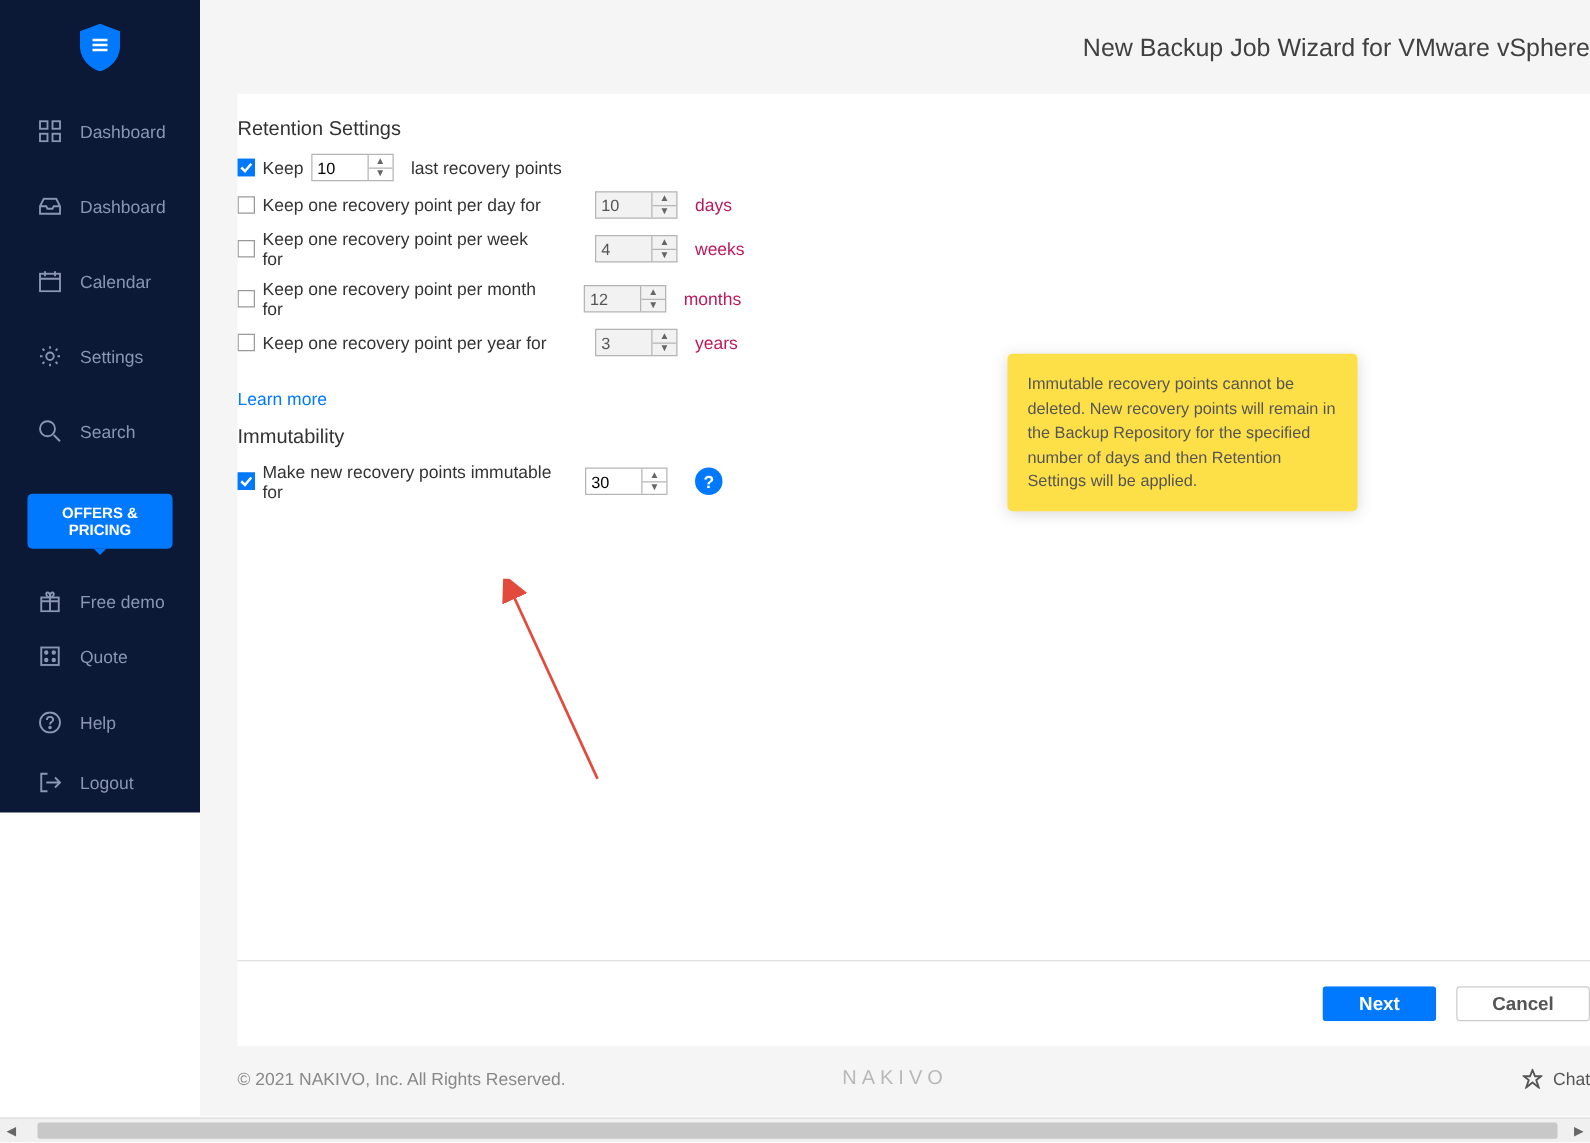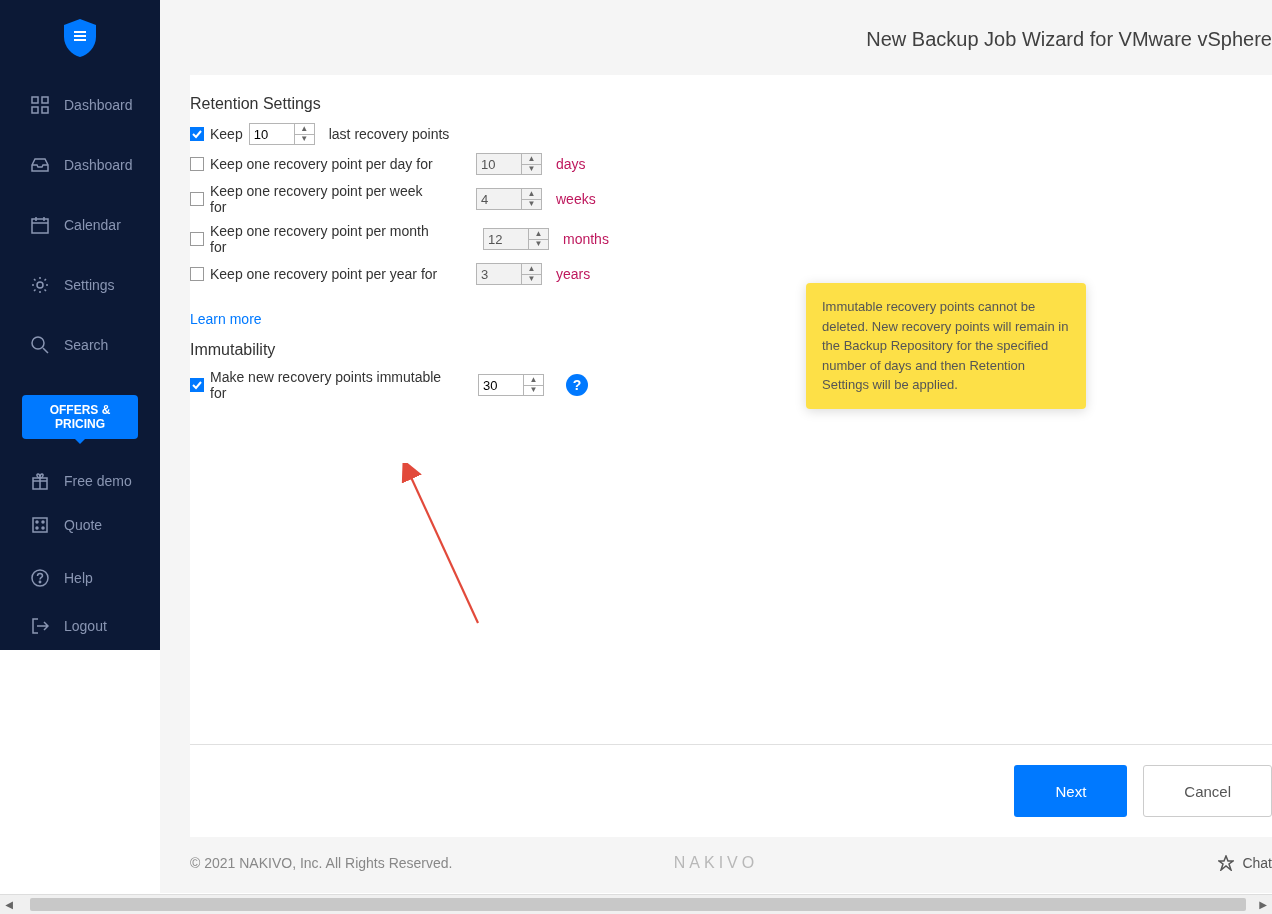--- a/index.html
+++ b/index.html
@@ -32,21 +32,21 @@
 .spinner-input.disabled{background:#f2f2f2;color:#999}
 .spinner-input input{border:none;width:44px;padding:0 4px;font-size:13px;height:100%;background:transparent;outline:none}
 .spinner-arrows{display:flex;flex-direction:column;border-left:1px solid #b5b5b5;width:20px;height:100%}
 .spinner-arrows div{flex:1;display:flex;align-items:center;justify-content:center;font-size:8px;color:#666;cursor:pointer;line-height:1}
 .spinner-arrows div:first-child{border-bottom:1px solid #b5b5b5}
 .unit{margin-left:8px;color:#be185d}
 .learn-more{color:#0079ff;margin:18px 0 14px;display:inline-block;cursor:pointer;font-size:14px}
 .help-icon{width:22px;height:22px;background:#0079ff;border-radius:50%;color:#fff;display:inline-flex;align-items:center;justify-content:center;font-weight:700;font-size:14px;margin-left:16px;cursor:pointer}
 .tooltip{position:absolute;left:616px;top:208px;width:280px;background:#fde047;border-radius:4px;box-shadow:0 2px 12px rgba(0,0,0,0.15);padding:14px 16px;font-size:13px;color:#555;line-height:1.5}
 .footer-bar{border-top:1px solid #e0e0e0;padding:20px 0 20px;display:flex;justify-content:flex-end;gap:16px}
-.btn{height:52px;padding:0 40px;border-radius:3px;font-size:15px;font-weight:400;cursor:pointer;display:inline-flex;align-items:center;border:1px solid transparent}
+.btn{height:28px;padding:0 28px;border-radius:3px;font-size:15px;font-weight:700;cursor:pointer;display:inline-flex;align-items:center;border:1px solid transparent}
 .btn-primary{background:#0079ff;color:#fff}
 .btn-secondary{background:#fff;border-color:#ccc;color:#555}
 .app-footer{display:flex;align-items:center;justify-content:space-between;padding:18px 0 22px 30px;color:#888;font-size:14px}
 .nakivo-logo{font-family:Arial,sans-serif;font-weight:400;letter-spacing:4px;font-size:16px;color:#b8b8b8;position:absolute;left:50%;transform:translateX(-50%)}
 .chat-link{display:flex;align-items:center;gap:8px;color:#555;cursor:pointer}
 .scrollbar-h{position:absolute;bottom:0;left:0;right:0;height:20px;background:#f0f0f0;border-top:1px solid #ddd;display:flex;align-items:center}
 .scrollbar-h .arrow{width:18px;height:18px;display:flex;align-items:center;justify-content:center;color:#666;font-size:10px;cursor:pointer}
 .scrollbar-h .track{flex:1;height:100%;position:relative}
 .scrollbar-h .thumb{position:absolute;left:12px;right:8px;top:3px;bottom:3px;background:#c8c8c8;border-radius:2px}
 .red-arrow{position:absolute;left:208px;top:388px;pointer-events:none}
@@ -207,21 +207,21 @@
               <div>▼</div>
             </span>
           </span>
         <span class="unit">weeks</span>
       </div>
       <div class="retention-row">
         <span class="label-fixed">
             <span class="chk"></span>
             <span>Keep one recovery point per month for</span>
           </span>
-        <span class="spinner-input disabled" style="margin-left:37px">
+        <span class="spinner-input disabled" style="margin-left:21px">
             <input disabled="" value="12" style="">
             <span class="spinner-arrows">
               <div>▲</div>
               <div>▼</div>
             </span>
           </span>
         <span class="unit">months</span>
       </div>
       <div class="retention-row">
         <span class="label-fixed">
@@ -243,21 +243,21 @@
       <div class="section-title">Immutability</div>
       <div class="retention-row">
         <span class="label-fixed" style="width:270px">
             <span class="chk checked">
               <svg width="10" height="10" viewBox="0 0 10 10">
                 <path d="M1 5 L4 8 L9 2" stroke="#fff" stroke-width="2" fill="none"></path>
               </svg>
             </span>
             <span>Make new recovery points immutable for</span>
           </span>
-        <span class="spinner-input" style="margin-left:12px">
+        <span class="spinner-input" style="margin-left:2px">
             <input value="30" style="">
             <span class="spinner-arrows">
               <div>▲</div>
               <div>▼</div>
             </span>
           </span>
         <span class="help-icon">?</span>
       </div>
 
       <div class="tooltip">Immutable recovery points cannot be deleted. New recovery points will remain in the Backup Repository for the specified number of days and then Retention Settings will be applied.</div>

